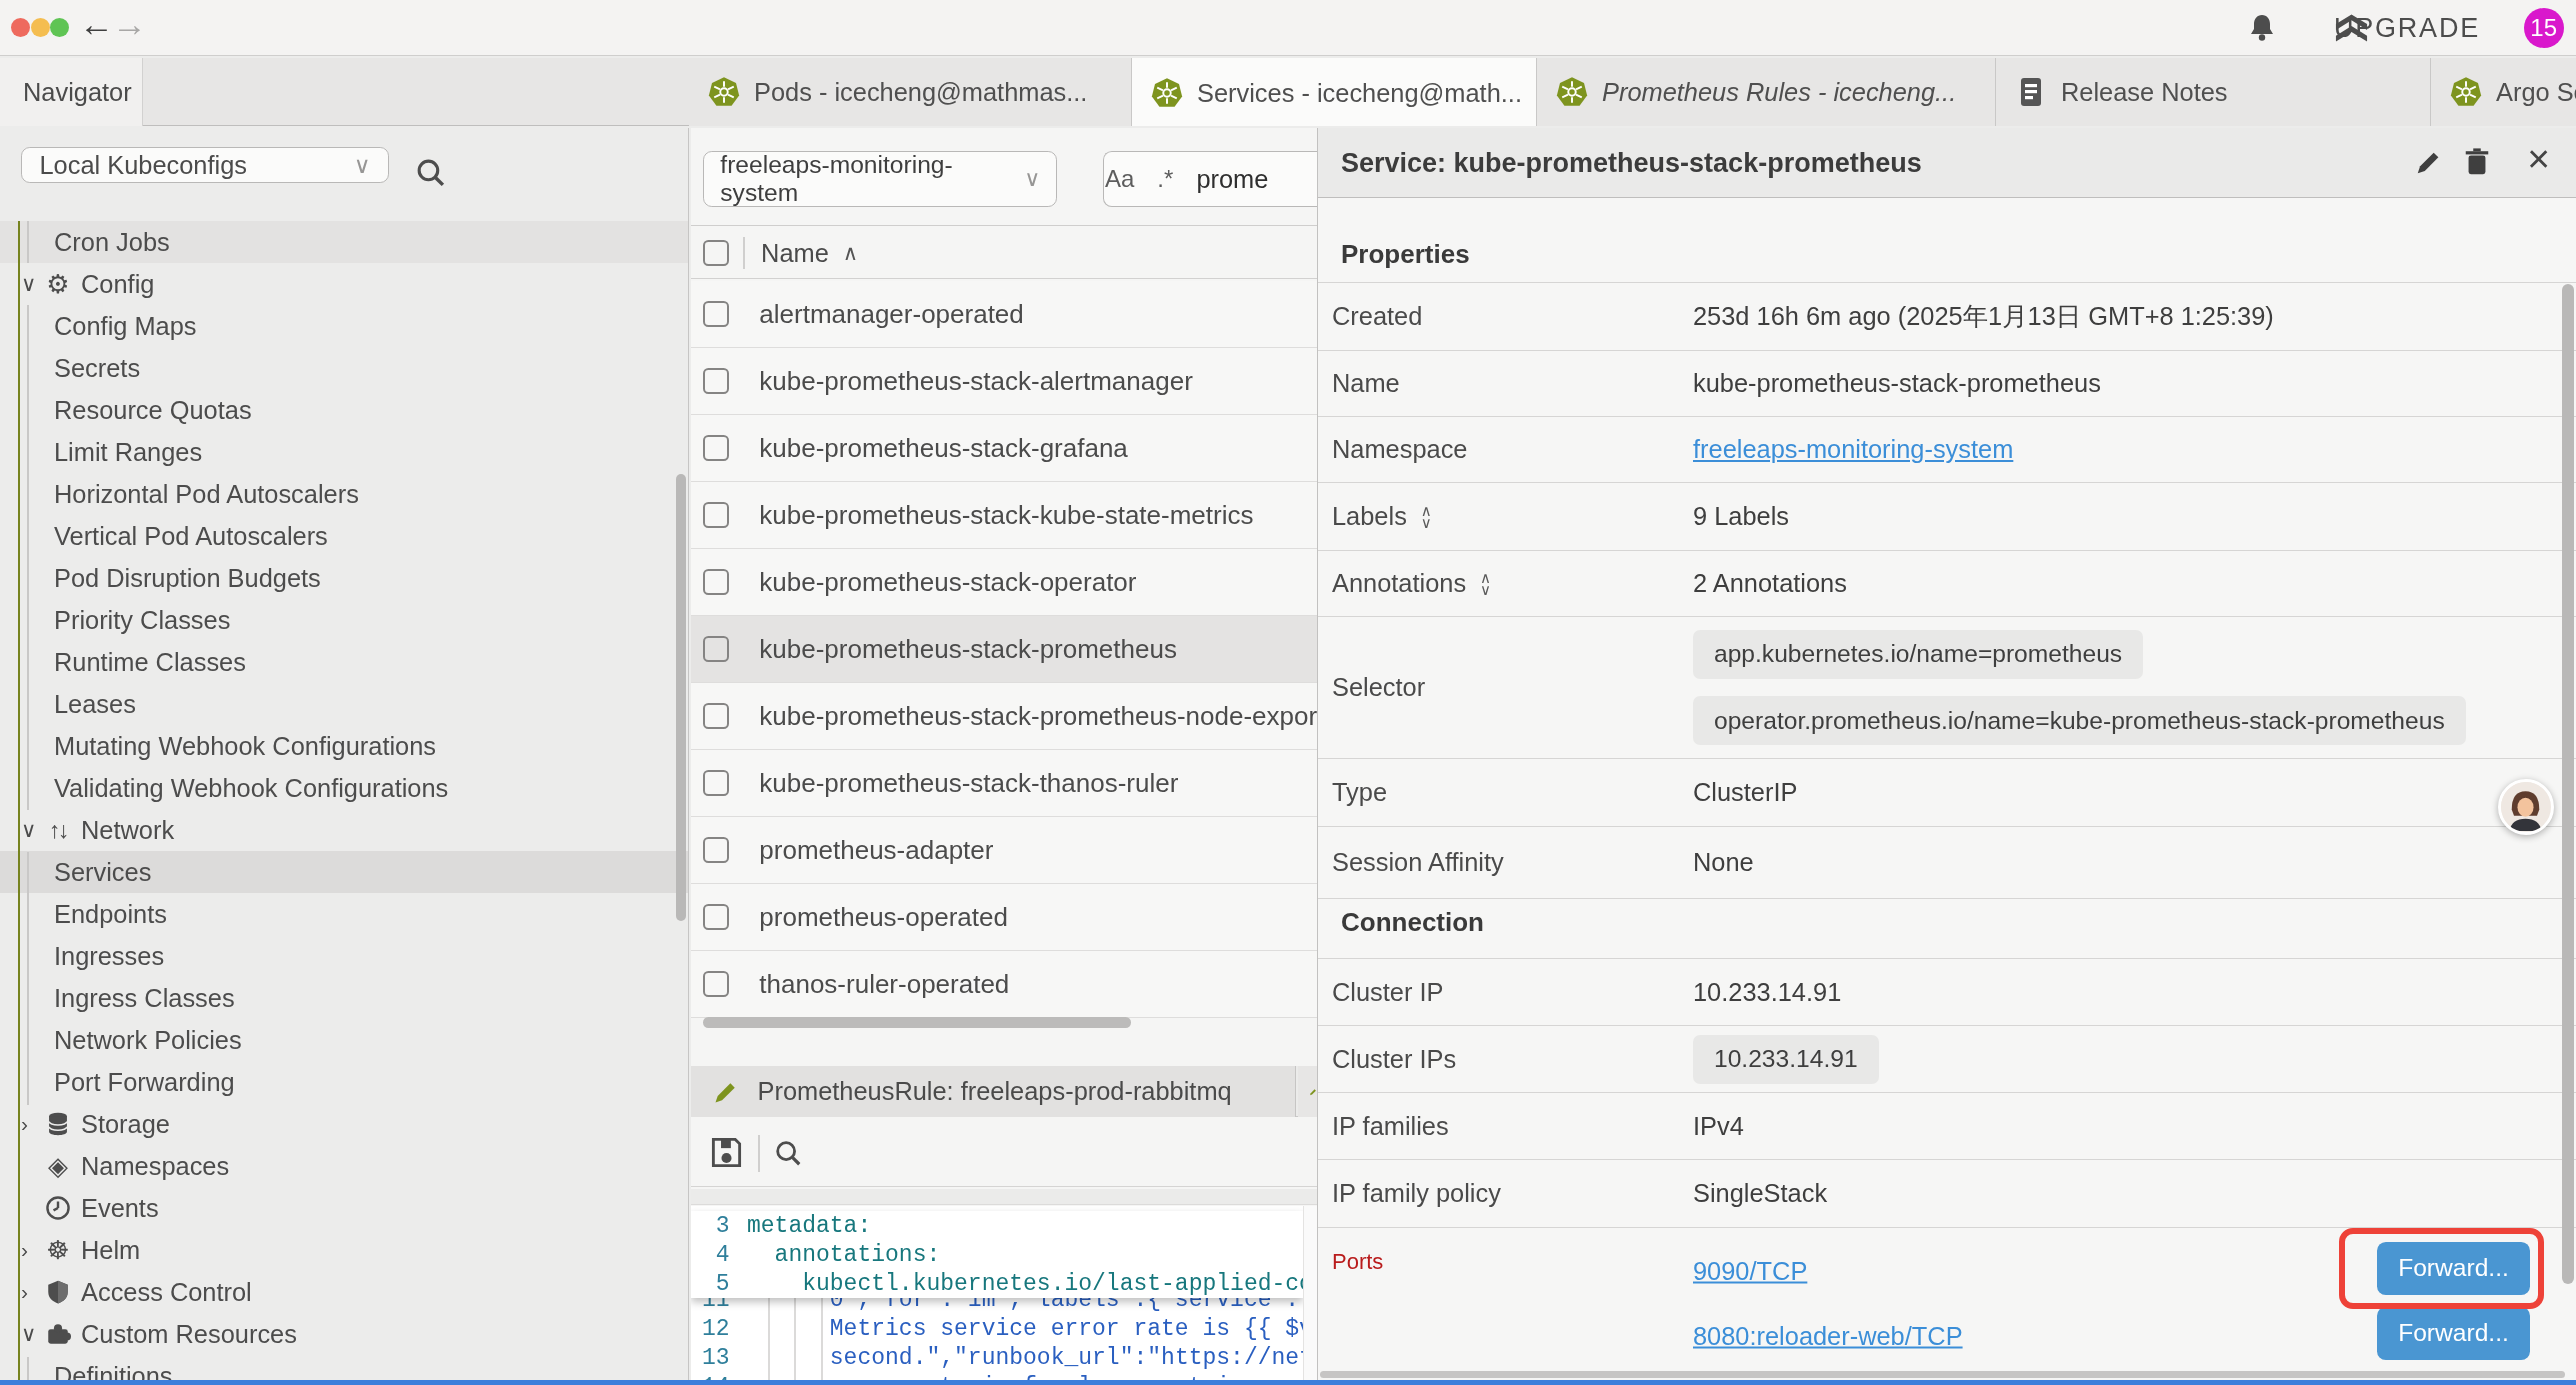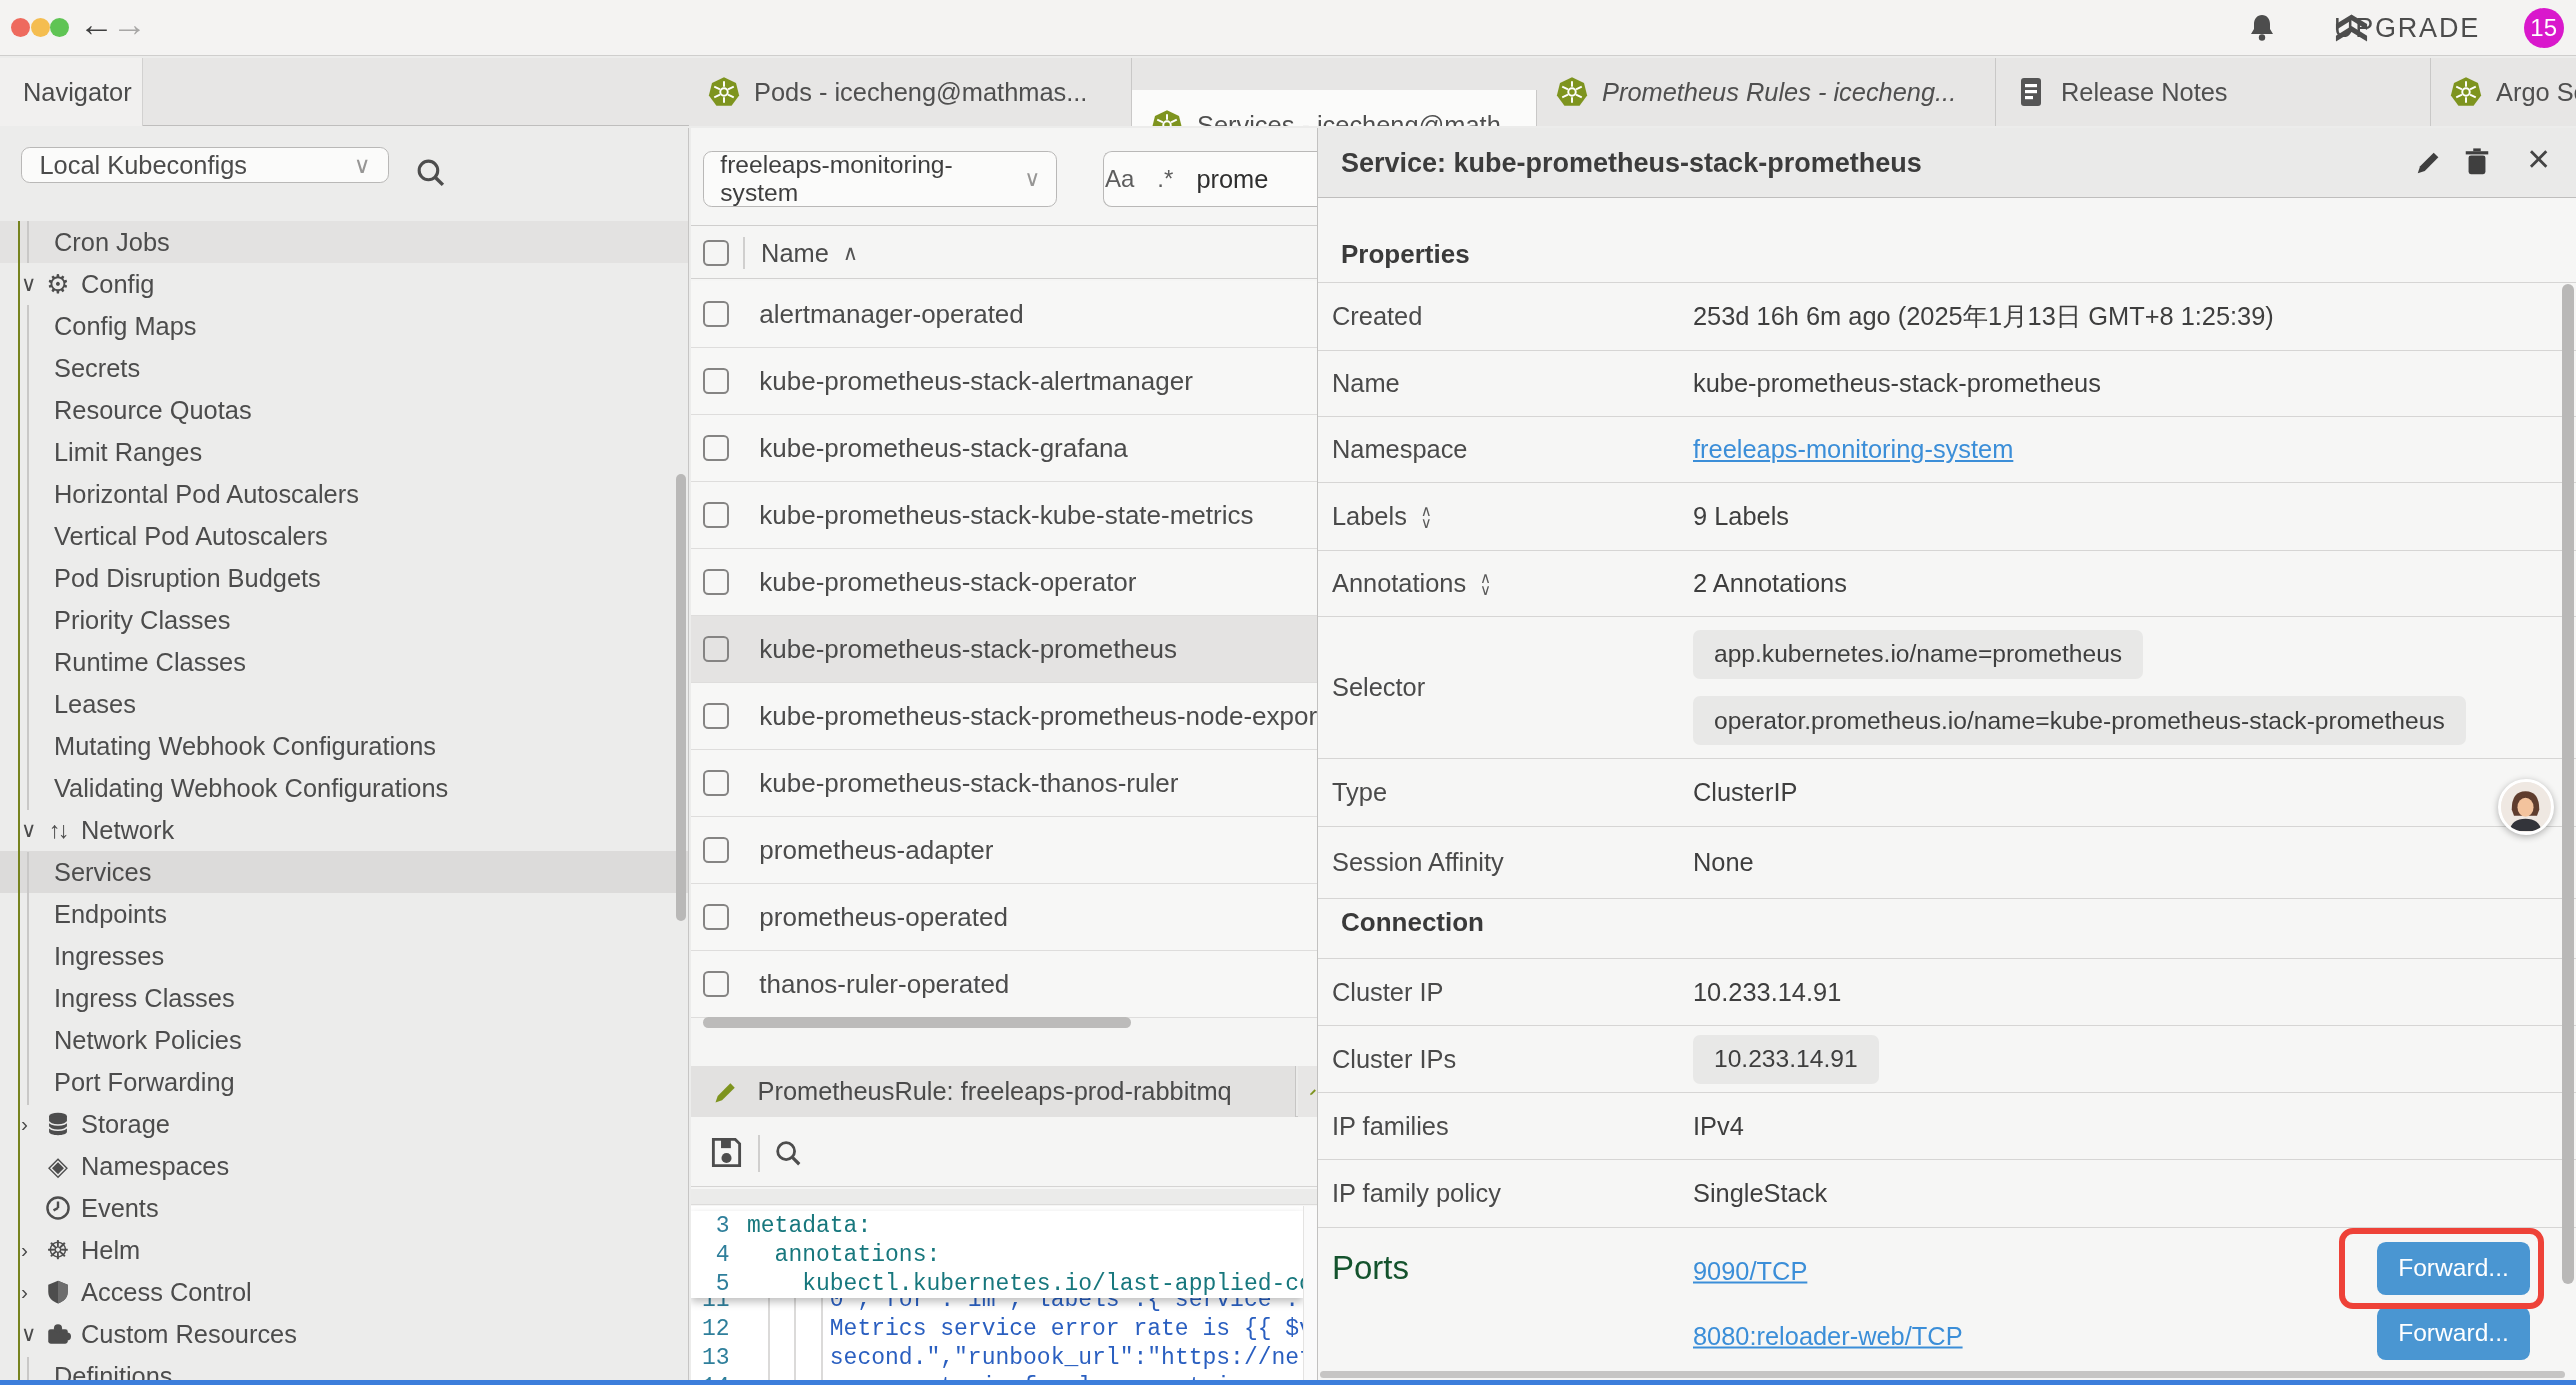--- a/index.html
+++ b/index.html
@@ -16,21 +16,21 @@
   .upg-label{ position:absolute; right:96px; top:13px; font-size:27px; color:#4c4c4c; letter-spacing:1.8px; }
   .badge { position:absolute; right:12.3px; top:8px; width:40px; height:40px; border-radius:50%; background:#d918cc; color:#fff; font-size:24px; font-weight:normal; display:flex; align-items:center; justify-content:center; }
 
   
   .tabstrip { position:absolute; top:58px; left:0; right:0; height:68px; background:#e7e6e5; border-bottom:1.8px solid #bfbebd; z-index:5; }
   .nav-tab { position:absolute; left:0; top:0; width:143px; height:68px; background:#f1f0ef; border-right:1.8px solid #d2d1d0; display:flex; align-items:center; padding-left:23px; font-size:25.4px; color:#4b4b4b; }
   .tabs { position:absolute; left:689px; top:0; right:0; height:68px; display:flex; overflow:hidden; }
   .tab { flex:none; display:flex; align-items:center; gap:14px; padding:0 19px; border-right:1.8px solid #c9c8c7; font-size:25.4px; color:#4f4f4f; background:#e7e6e5; overflow:hidden; white-space:nowrap; }
   .tab:nth-child(1){ width:443px; } .tab:nth-child(2){ width:405px; } .tab:nth-child(3){ width:459px; }
   .tab:nth-child(4){ width:435px; } .tab:nth-child(5){ width:151px; }
-  .tab.active { background:#fbfbfa; height:70px; z-index:3;margin-top:32px; }
+  .tab.active { background:#fbfbfa; height:70px; z-index:3; }
   .tab.italic .tab-label { font-style:italic; }
   .tab .tab-close { margin-left:auto; font-size:30px; color:#555; line-height:1; }
   .tab-icon svg, .tab-icon b { width:32px; height:32px; display:block; }
 
   
   .sidebar { position:absolute; top:128px; left:0; width:689px; bottom:5.3px; background:#ececeb; border-right:1.8px solid #c6c5c4; overflow:hidden; }
   .center  { position:absolute; top:128px; left:691px; width:626px; bottom:5.3px; background:#f5f5f4; overflow:hidden; }
   .detail  { position:absolute; top:128px; left:1317px; right:0; bottom:5.3px; background:#f6f6f5; border-left:1.8px solid #c2c1c0; overflow:hidden; }
   .bottombar { position:absolute; bottom:0; left:0; right:0; height:5.3px; background:#3c7edb; z-index:9; }
   .hscroll-global { position:absolute; bottom:7px; left:1320px; width:1245px; height:7px; background:#c6c5c4; border-radius:3.5px; z-index:9; }
@@ -107,21 +107,21 @@
   .t-props .drow:nth-child(5){ height:66px; } .t-props .drow:nth-child(6){ height:142px; }
   .t-props .drow:nth-child(7){ height:68px; } .t-props .drow:nth-child(8){ height:72px; }
   .t-conn .drow:nth-child(1){ height:67px; } .t-conn .drow:nth-child(2){ height:67px; }
   .t-conn .drow:nth-child(3){ height:67px; } .t-conn .drow:nth-child(4){ height:68px; }
   .v-link { color:#3b8ed8; text-decoration:underline; }
   .chip { background:#e8e8e7; border-radius:7px; padding:10.5px 21px; font-size:24.6px; color:#3e3e3e; white-space:nowrap; }
   .chips { display:flex; flex-direction:column; align-items:flex-start; gap:17.5px; }
   .sort { display:inline-flex; flex-direction:column; font-size:15px; line-height:11.4px; color:#5a5a5a; font-weight:normal; }
   .sort i{ font-style:normal; }
   .ports-row { position:absolute; top:1026px; left:0; right:0; height:156px; }
-  .ports-label { position:absolute; left:14px; top:23px; font-size:33px; color:#14532d; }
+  .ports-label { position:absolute; left:14px; top:23px; font-size:22px; color:#b91c1c; }
   .port-item { position:absolute; left:375px; right:0; height:65px; }
   .port-item:nth-child(1){ top:12.3px; } .port-item:nth-child(2){ top:77px; }
   .plink { position:absolute; left:0; top:50%; transform:translateY(-50%); font-size:25.4px; color:#3b8ed8; text-decoration:underline; }
   .fwd { position:absolute; right:46px; top:3.5px; width:153px; height:53px; background:#4a96d2; border:none; border-radius:8.8px; color:#fff; font-size:24.6px; font-family:"Liberation Sans",sans-serif; }
   .red-box { position:absolute; right:32px; top:-10.5px; width:205px; height:81px; border:6.1px solid #ee4238; border-radius:14px; z-index:2; }
   .d-vscroll { position:absolute; right:1.8px; top:84px; width:12.3px; height:1000px; background:#b9b8b7; border-radius:6.1px; }
   .avatar { position:absolute; left:1180px; top:579px; width:56px; height:56px; border-radius:50%; border:3.5px solid #fff; box-shadow:0 1.8px 7px rgba(0,0,0,0.3); overflow:hidden; background:#efe8e2; }
 </style>
 </head>
 <body>

